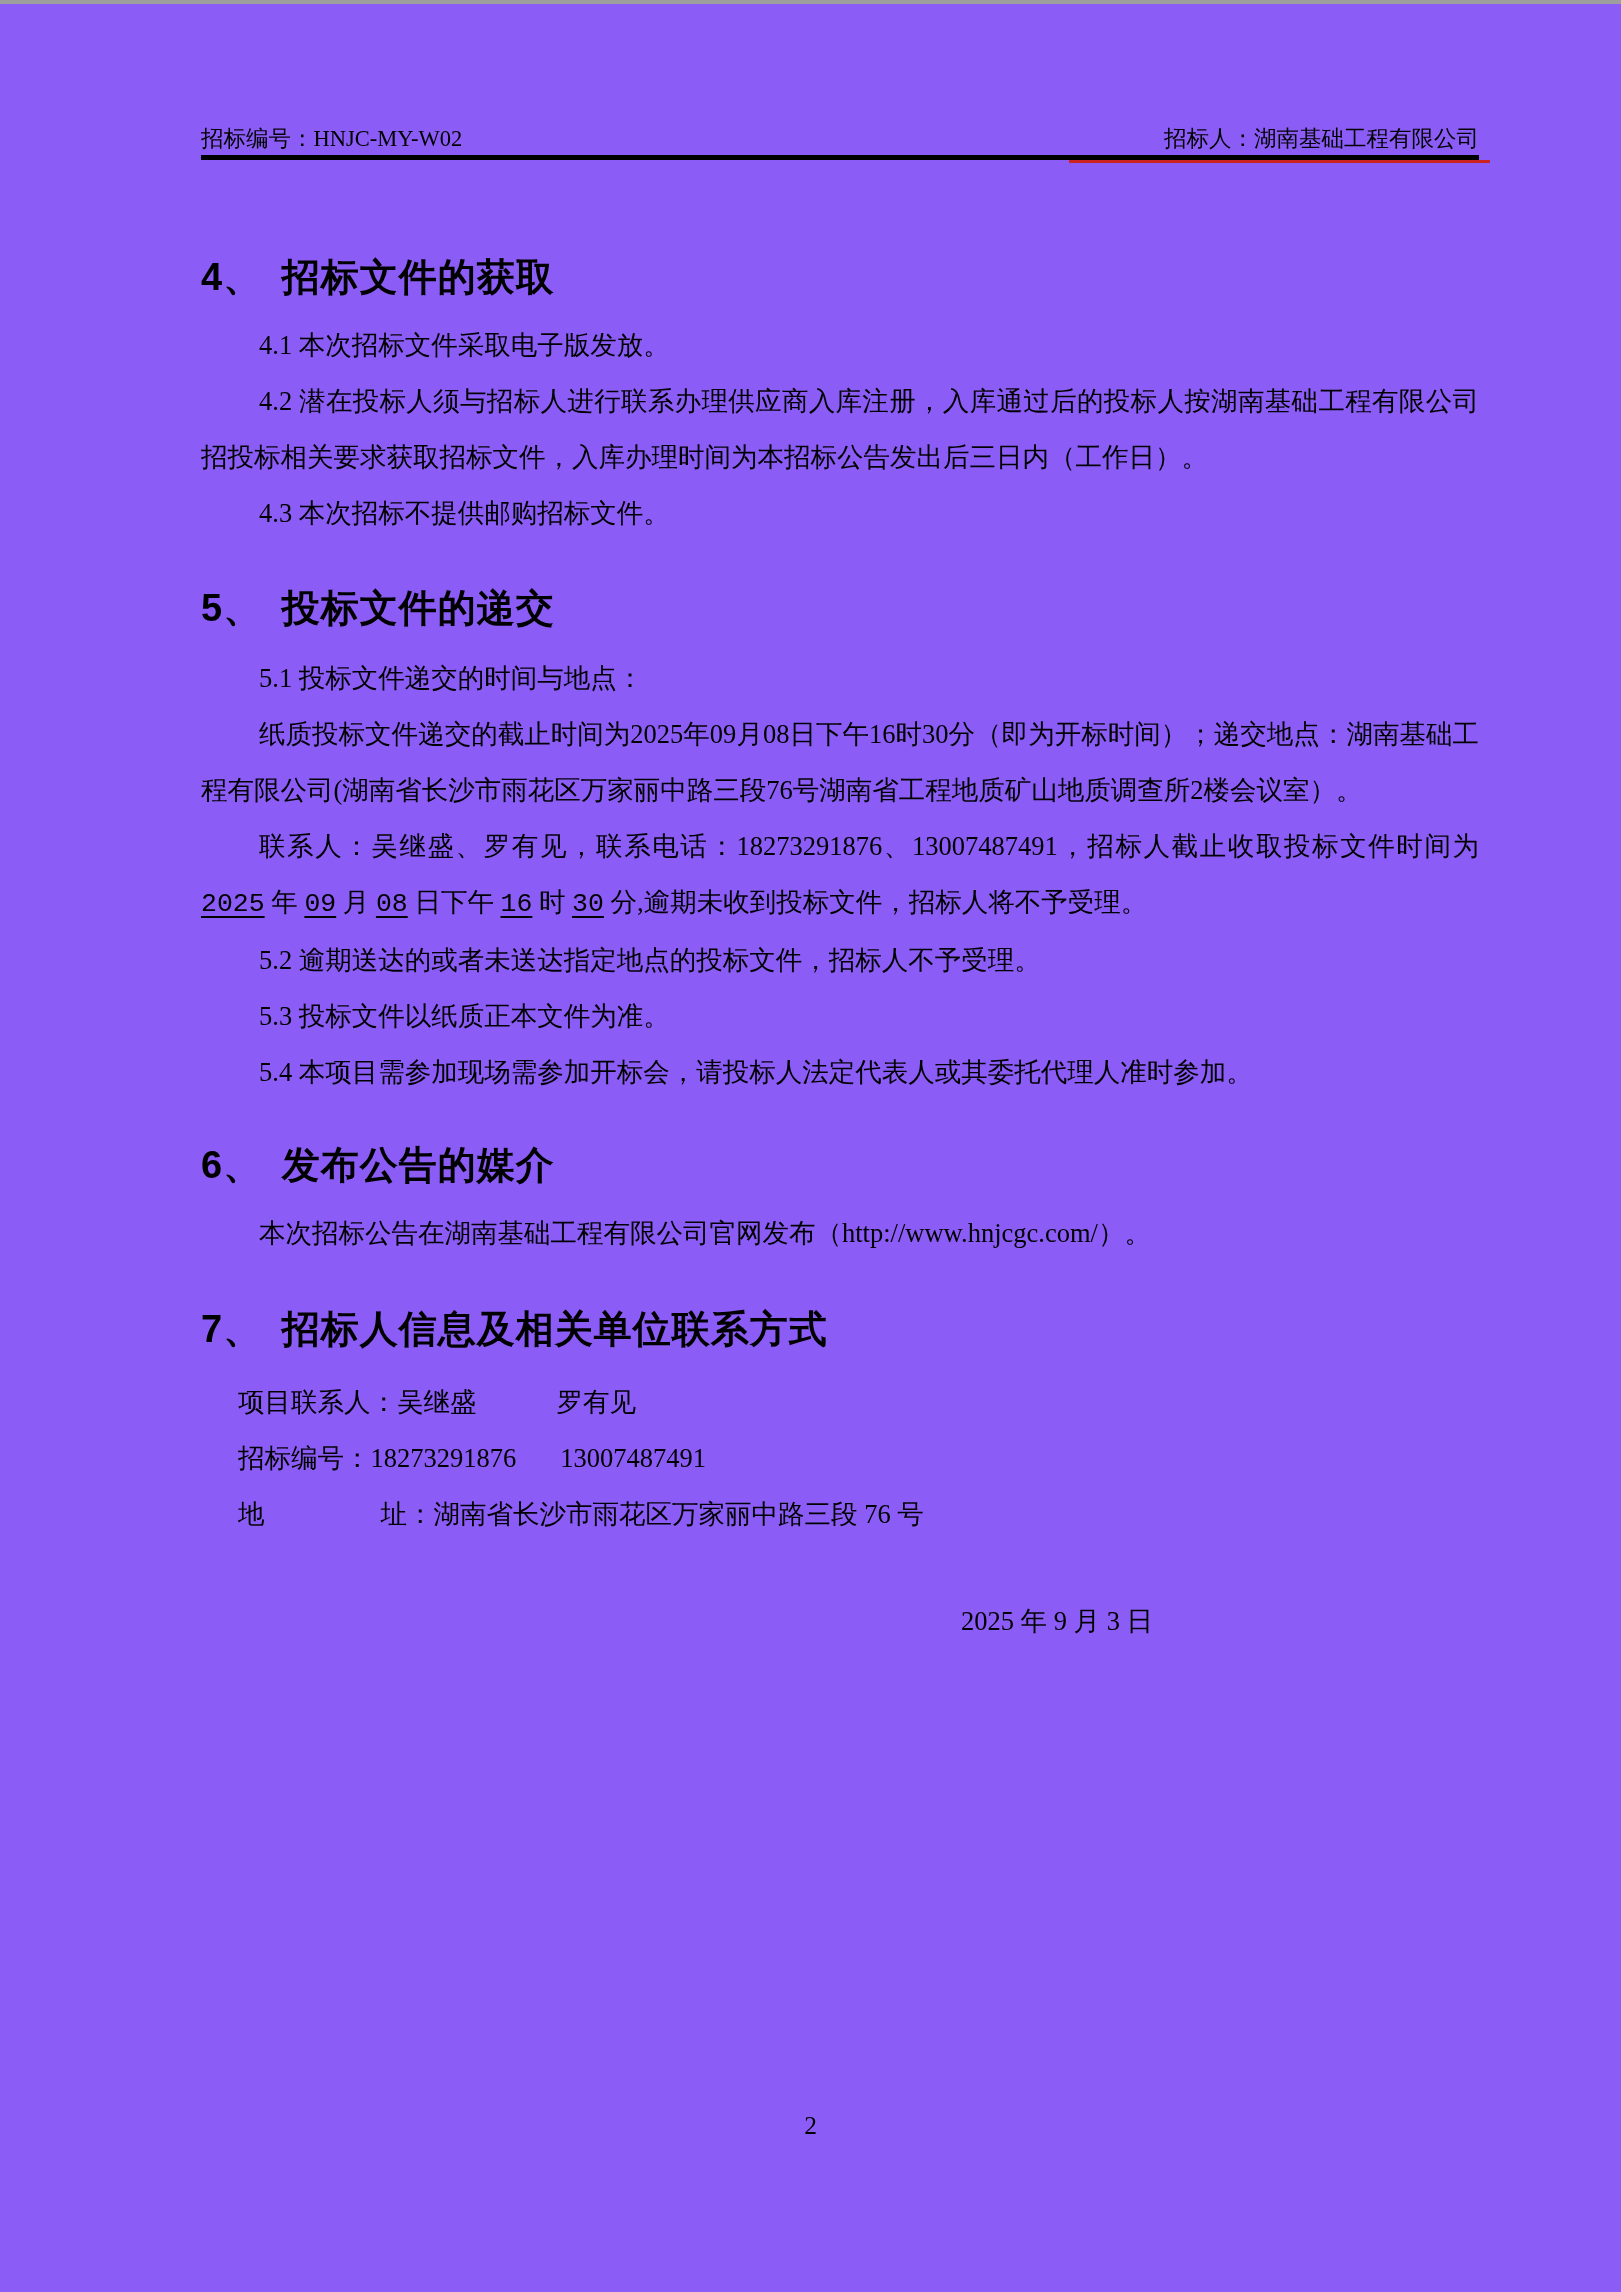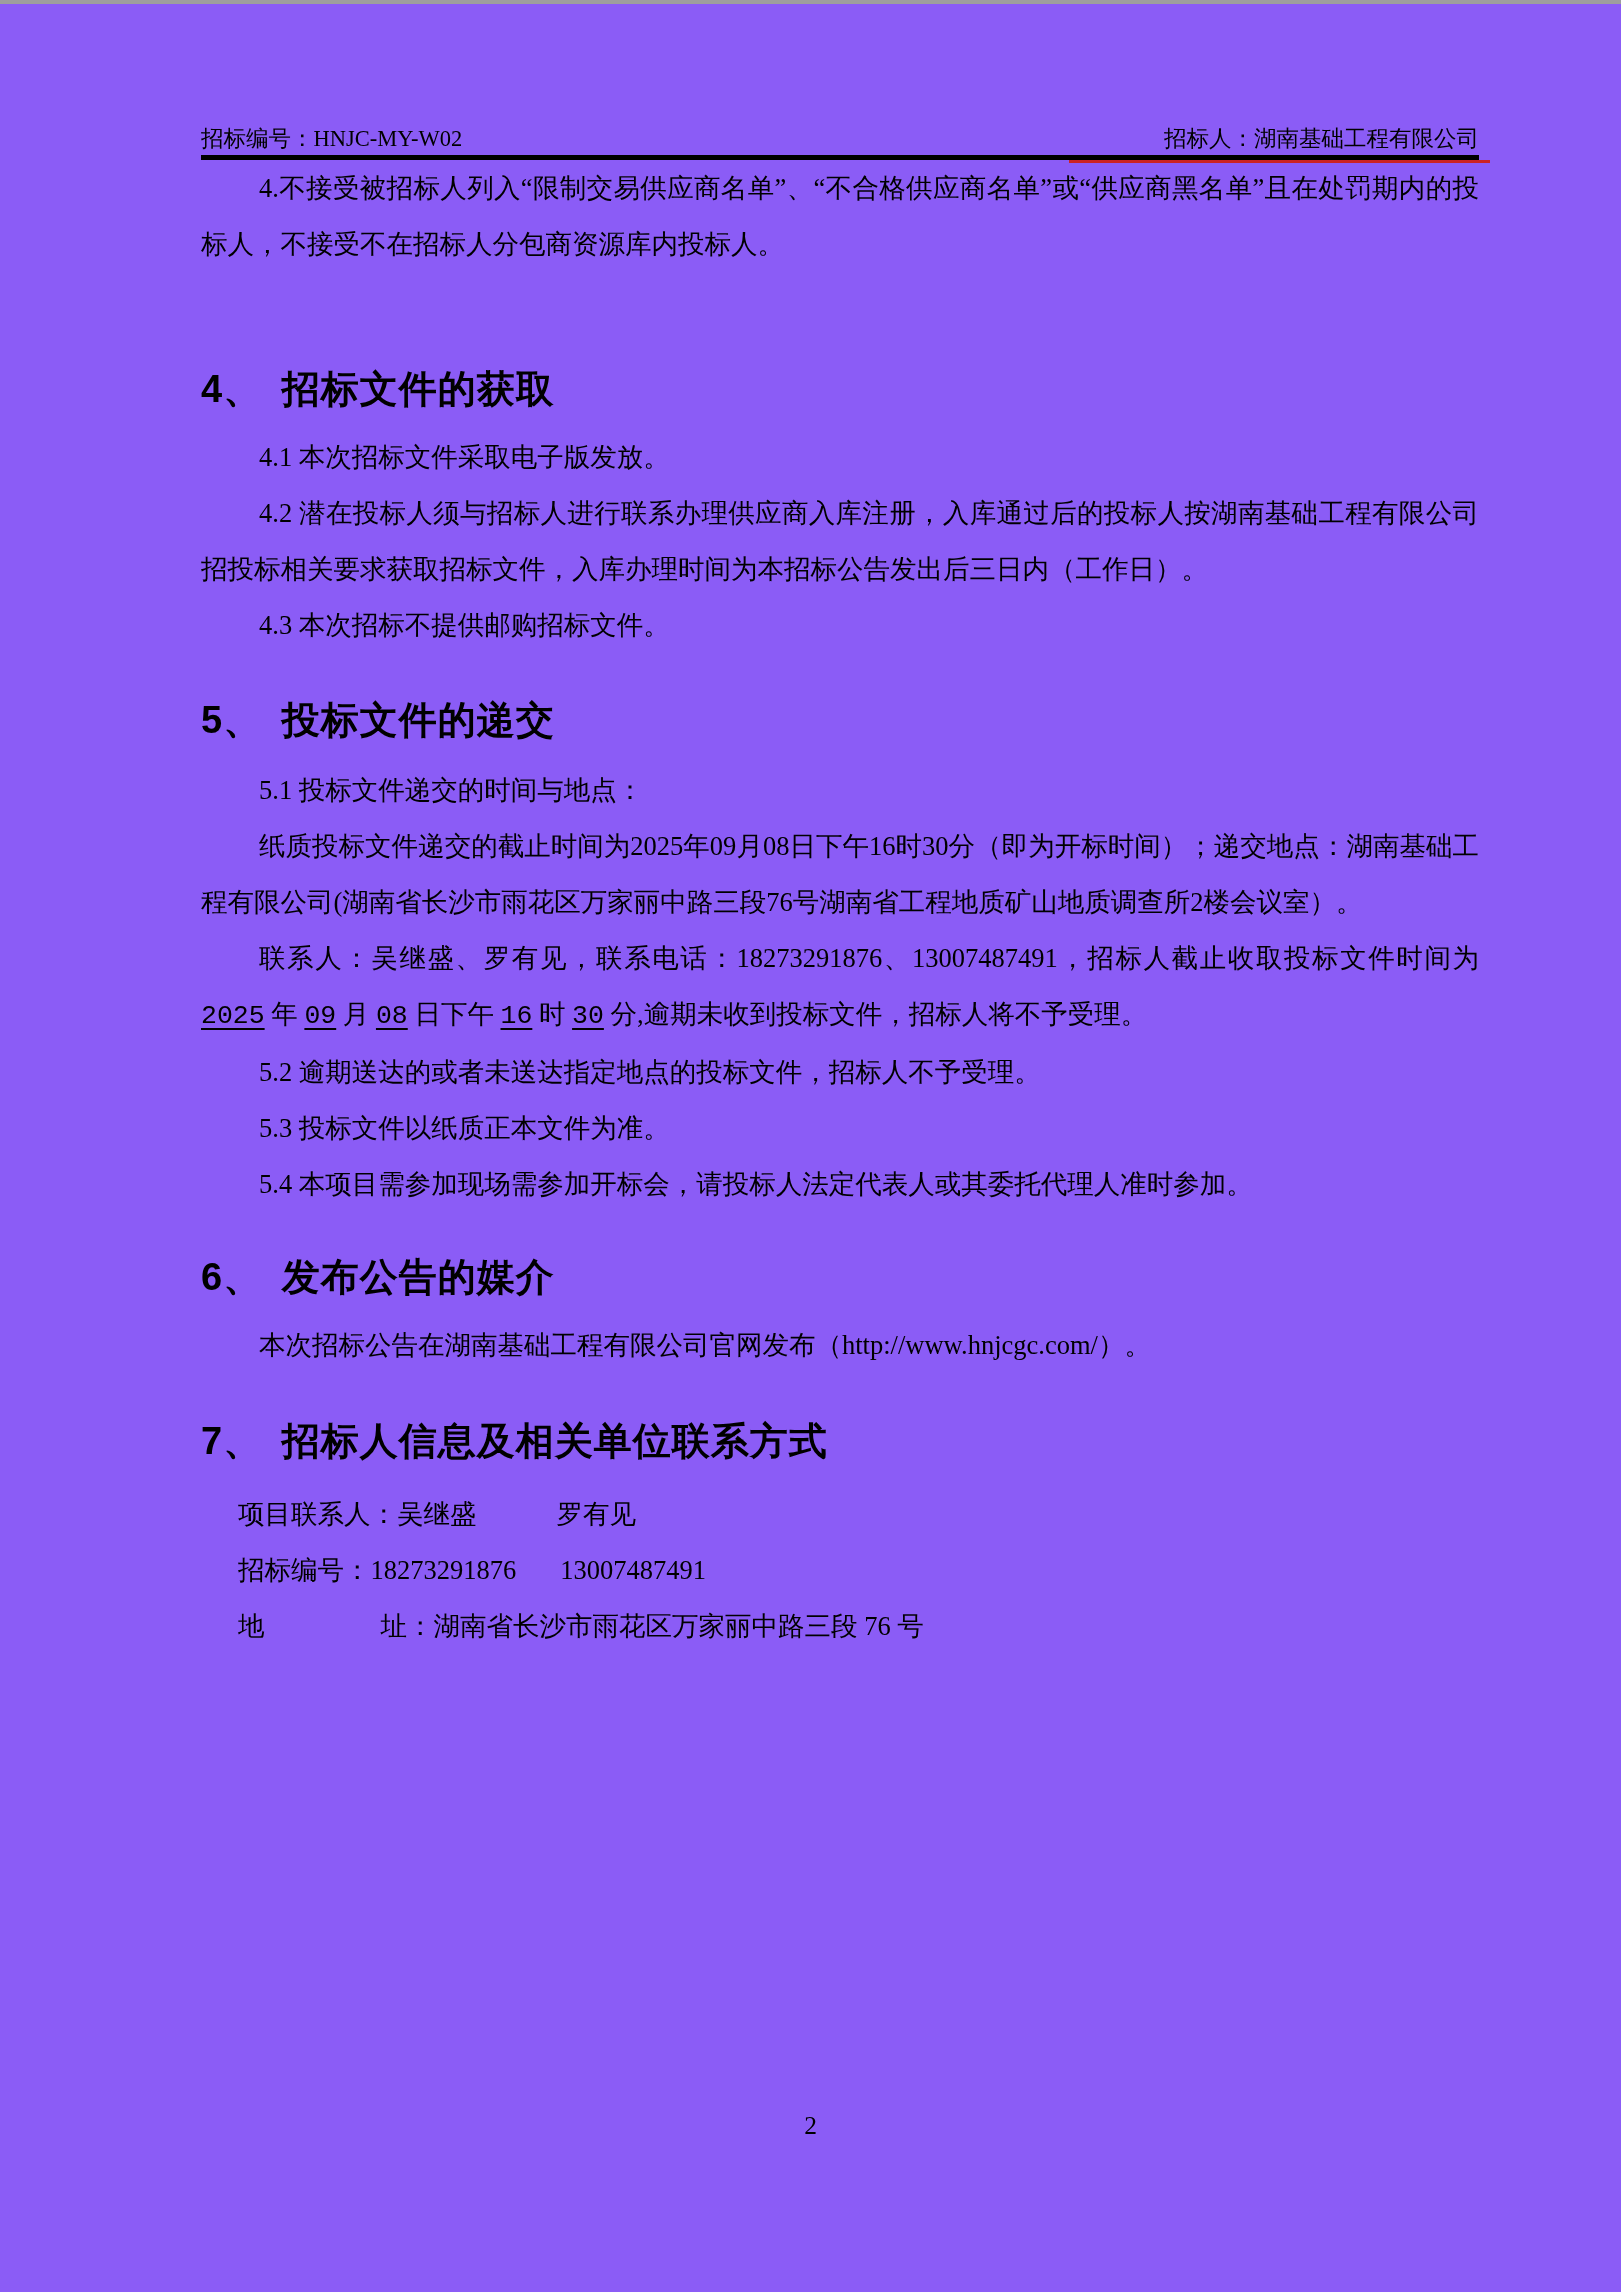--- a/index.html
+++ b/index.html
@@ -97,21 +97,20 @@
 <div class="page">
   <div class="content">
 
     <div class="doc-header">
       <span>招标编号：HNJC-MY-W02</span>
       <span>招标人：湖南基础工程有限公司</span>
     </div>
     <div class="header-rule"></div>
     <div class="header-redline"></div>
 
-    <p id="intro-p" class="body-text indent">4.不接受被招标人列入“限制交易供应商名单”、“不合格供应商名单”或“供应商黑名单”且在处罚期内的投标人，不接受不在招标人分包商资源库内投标人。</p>
 
     <h2 id="sec4-heading" class="sec">
       <span class="sec-num">4、</span><span>招标文件的获取</span>
     </h2>
     <p id="p41" class="body-text indent">4.1 本次招标文件采取电子版发放。</p>
     <p id="p42" class="body-text indent">4.2 潜在投标人须与招标人进行联系办理供应商入库注册，入库通过后的投标人按湖南基础工程有限公司招投标相关要求获取招标文件，入库办理时间为本招标公告发出后三日内（工作日）。</p>
     <p id="p43" class="body-text indent">4.3 本次招标不提供邮购招标文件。</p>
 
     <h2 id="sec5-heading" class="sec">
       <span class="sec-num">5、</span><span>投标文件的递交</span>
@@ -137,19 +136,20 @@
       </div>
       <div class="s7-row">
         <span>招标编号：</span><span>18273291876</span><span class="gap-phones"></span><span>13007487491</span>
       </div>
       <div class="s7-row">
         <span>地</span><span class="gap-addr"></span><span>址：</span><span>湖南省长沙市雨花区万家丽中路三段 76 号</span>
       </div>
     </div>
 
     <div class="signature">
+      <div class="sig-line sig-date">2025 年 9 月 3 日</div>
     </div>
 
   </div>
 
   <div class="page-number">2</div>
 </div>
 
 
 </body></html>

